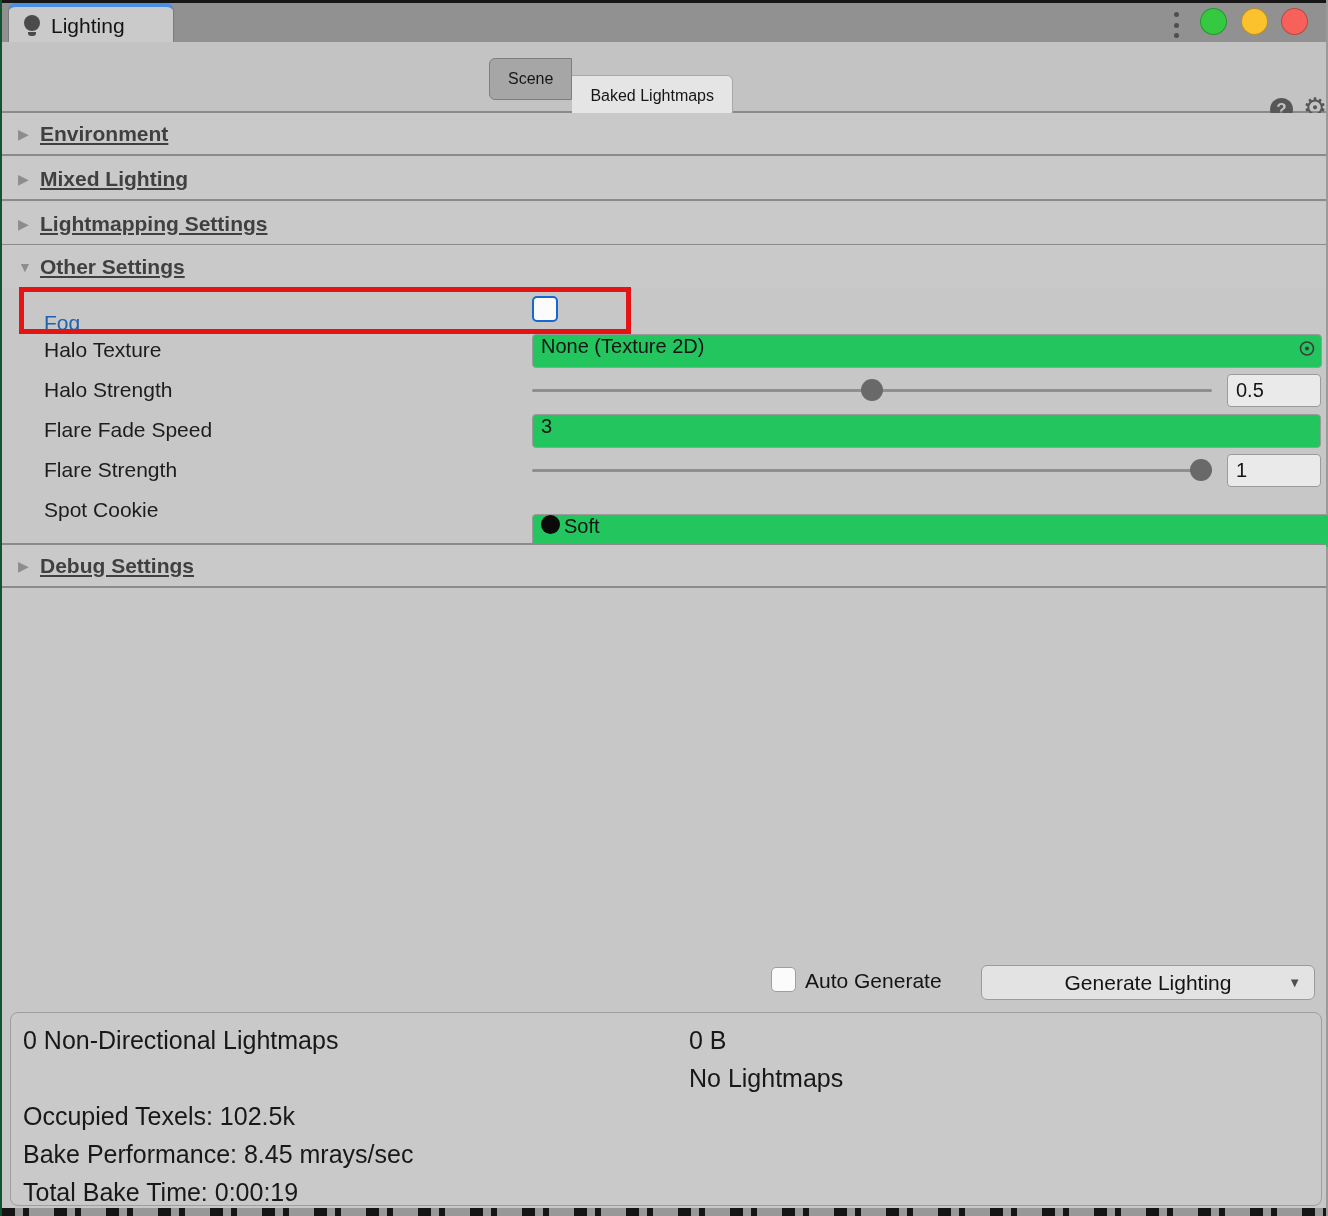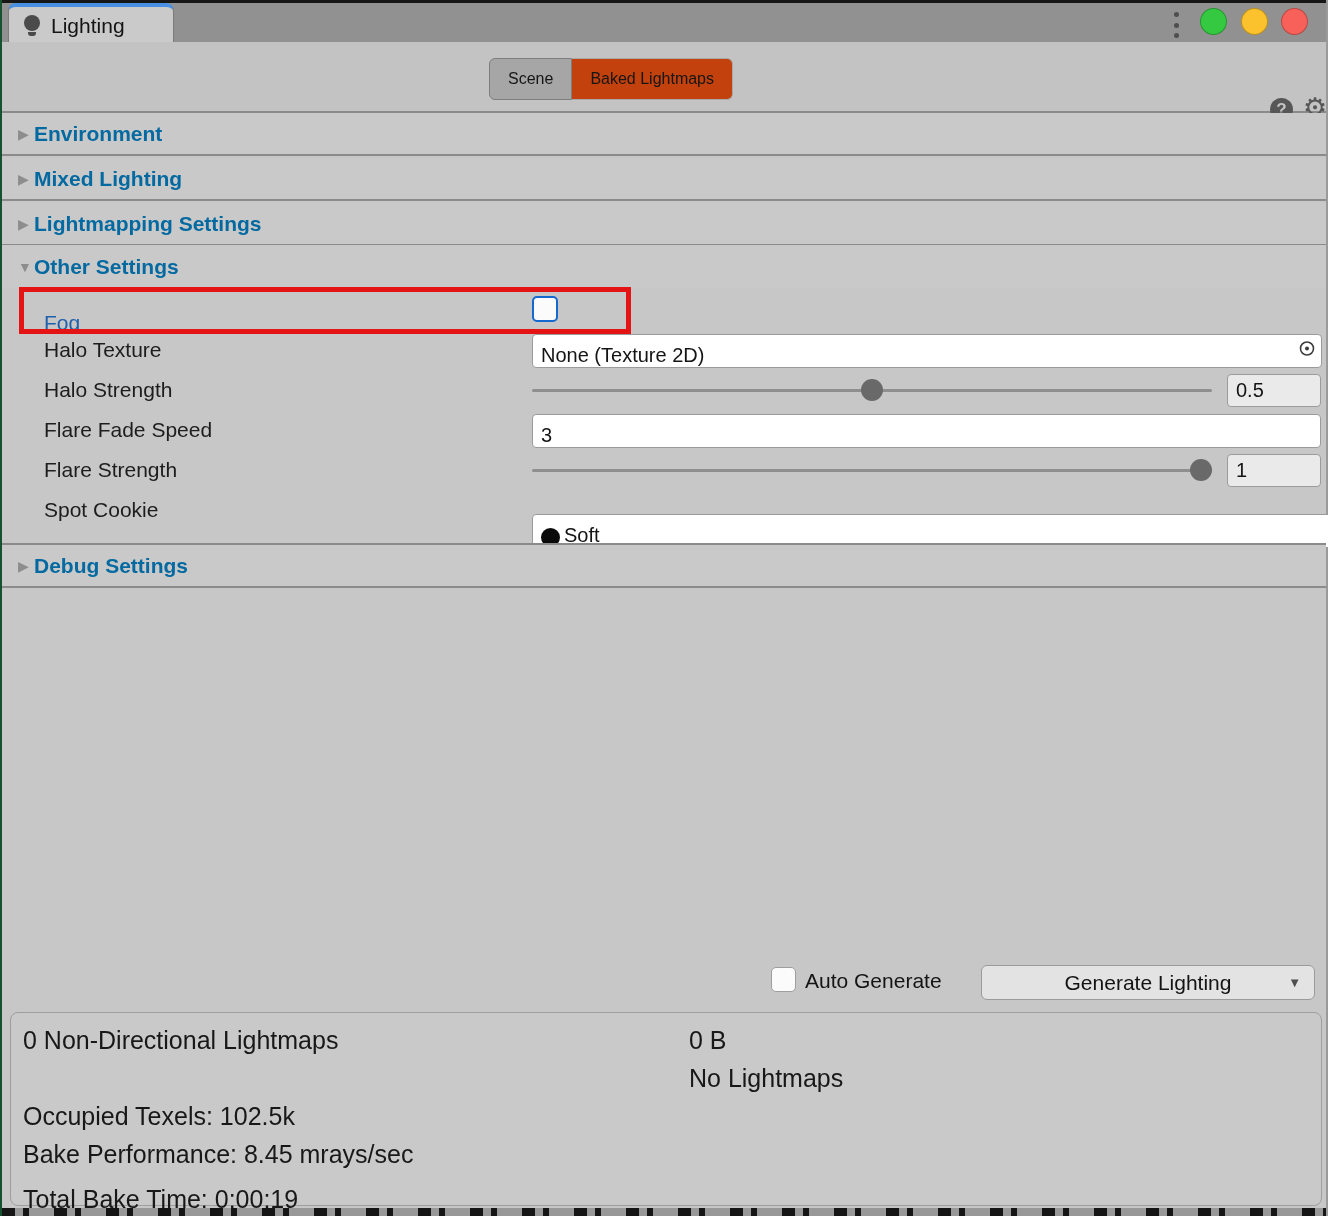--- a/index.html
+++ b/index.html
@@ -29,36 +29,36 @@
   .light { position:absolute; top:5px; width:27px; height:27px; border-radius:50%; border:1px solid rgba(0,0,0,.25); }
   .light.green  { left:1198px; background:#34c940; }
   .light.yellow { left:1239px; background:#fcc22d; }
   .light.red    { left:1279px; background:#f8605a; }
 
   
   .toolbar { position:absolute; left:0; top:42px; width:100%; height:71px; background:#c3c3c3; border-bottom:2px solid #8a8a8a; }
   .view-tabs { position:absolute; left:487px; top:16px; height:42px; display:flex; }
   .view-tab { height:42px; display:flex; align-items:center; justify-content:center; font-size:16px; padding:0 18px; }
   .view-tab.selected { background:#a6a6a6; border:1px solid #7e7e7e; border-radius:6px 0 0 6px; }
-  .view-tab.unselected { background:#c2410c; border:1px solid #a9a9a9; border-left:none; border-radius:0 6px 6px 0; }
+  .view-tab.unselected { background:#e5e5e5; border:1px solid #a9a9a9; border-left:none; border-radius:0 6px 6px 0;margin-top:17px; }
   .help-icon { position:absolute; left:1268px; top:56px; width:23px; height:23px; border-radius:50%; background:#575757;
                color:#c3c3c3; font-size:17px; font-weight:bold; display:flex; align-items:center; justify-content:center; }
   .gear-icon { position:absolute; left:1299px; top:50px; width:28px; height:32px; color:#575757; font-size:27px; line-height:32px; text-align:center; }
 
   
   .section { position:absolute; left:0; width:100%; height:43px; display:flex; align-items:center; background:#c9c9c9; border-bottom:2px solid #8b8b8b; }
   .section .tri { width:30px; padding-left:16px; font-size:14px; color:#8d8d8d; }
-  .section .s-label { font-size:21px; font-weight:bold; color:#0369a1; margin-left:2px; }
+  .section .s-label { font-size:21px; font-weight:bold; color:#404040; margin-left:8px;text-decoration:underline; }
   .section.no-border { border-bottom:none; }
 
   
   .prop-label { position:absolute; left:42px; font-size:21px; color:#1d1d1d; }
   .field {
-    position:absolute; left:530px; height:34px; background:#ffffff;
-    border:1px solid #9b9b9b; border-radius:4px; display:flex; align-items:flex-end;
+    position:absolute; left:530px; height:34px; background:#22c55e;
+    border:1px solid #9b9b9b; border-radius:4px; display:flex; align-items:flex-start;
     font-size:20px; color:#141414; padding:0 8px;
   }
   .picker { position:absolute; right:5px; top:50%; transform:translateY(-50%); }
   .value-box {
     position:absolute; left:1225px; width:94px; height:33px; background:#eaeaea;
     border:1px solid #9b9b9b; border-radius:4px; font-size:20px; color:#141414;
     display:flex; align-items:center; padding:0 8px;
   }
   .slider { position:absolute; left:530px; width:680px; height:24px; }
   .slider .track { position:absolute; left:0; right:0; top:11px; height:3px; background:#8f8f8f; border-radius:2px; }
@@ -202,18 +202,18 @@
     <span>Generate Lighting</span>
     <span class="caret">▼</span>
   </div>
 
   <div class="status-panel">
     <span class="stat" style="left:12px; top:13px;">0 Non-Directional Lightmaps</span>
     <span class="stat" style="left:678px; top:13px;">0 B</span>
     <span class="stat" style="left:678px; top:51px;">No Lightmaps</span>
     <span class="stat" style="left:12px; top:89px;">Occupied Texels: 102.5k</span>
     <span class="stat" style="left:12px; top:127px;">Bake Performance: 8.45 mrays/sec</span>
-    <span class="stat" style="left:12px; top:172px;">Total Bake Time: 0:00:19</span>
+    <span class="stat" style="left:12px; top:165px;">Total Bake Time: 0:00:19</span>
   </div>
 
   <div class="bottom-strip"></div>
 
 </div>
 
 </body></html>

